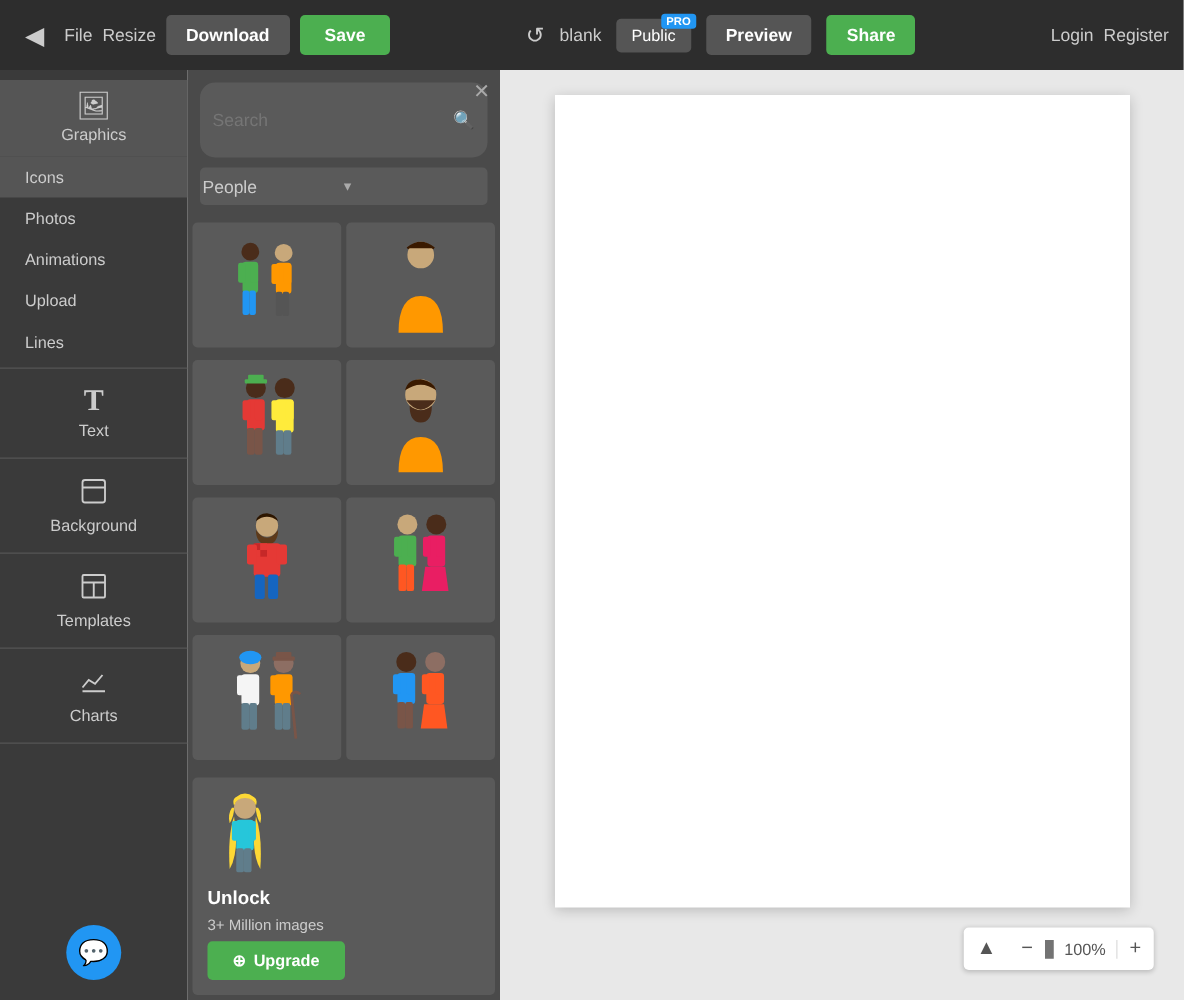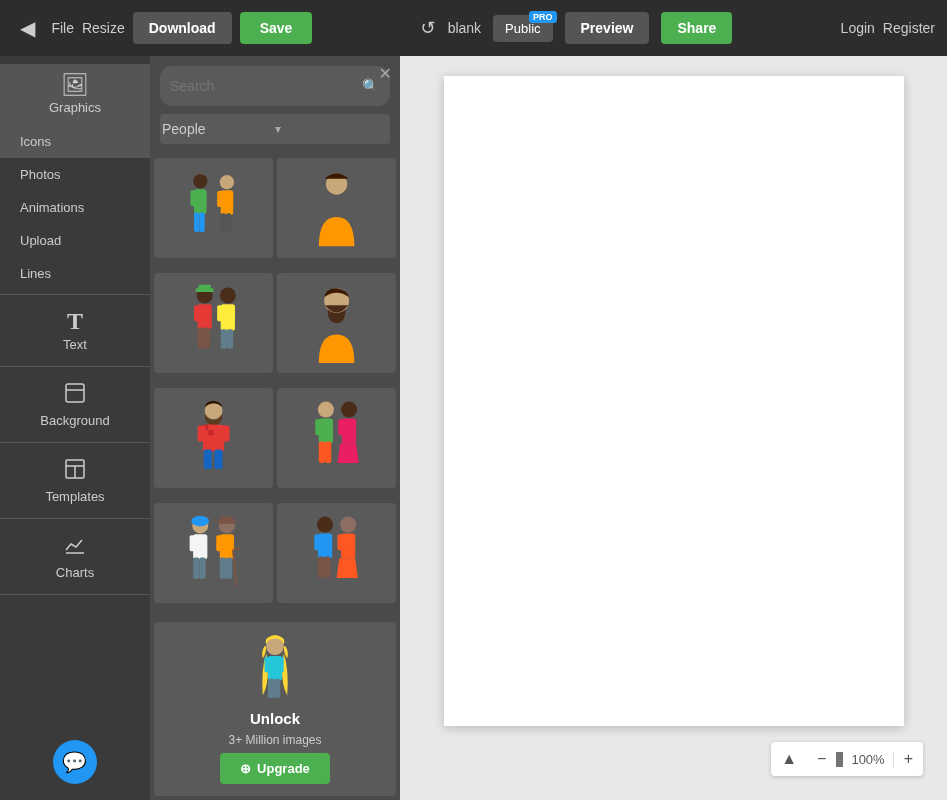--- a/index.html
+++ b/index.html
@@ -207,21 +207,21 @@
       display: flex;
       flex-direction: column;
       gap: 8px;
       flex-shrink: 0;
     }
     .search-box {
       display: flex;
       align-items: center;
       background: #5a5a5a;
       border-radius: 12px;
-      padding: 12px 10px;
+      padding: 22px 10px;
       gap: 6px;
     }
     .search-input {
       background: none;
       border: none;
       color: #ccc;
       font-size: 14px;
       outline: none;
       flex: 1;
     }
@@ -273,21 +273,21 @@
     .graphic-item svg { width: 80%; height: 80%; }
 
     
     .unlock-section {
       background: #5a5a5a;
       border-radius: 4px;
       margin: 4px;
       padding: 12px;
       display: flex;
       flex-direction: column;
-      align-items: center;
+      align-items: flex-start;
       gap: 6px;
       flex-shrink: 0;
     }
     .unlock-image {
       width: 60px;
       height: 70px;
     }
     .unlock-title {
       color: #fff;
       font-size: 15px;

